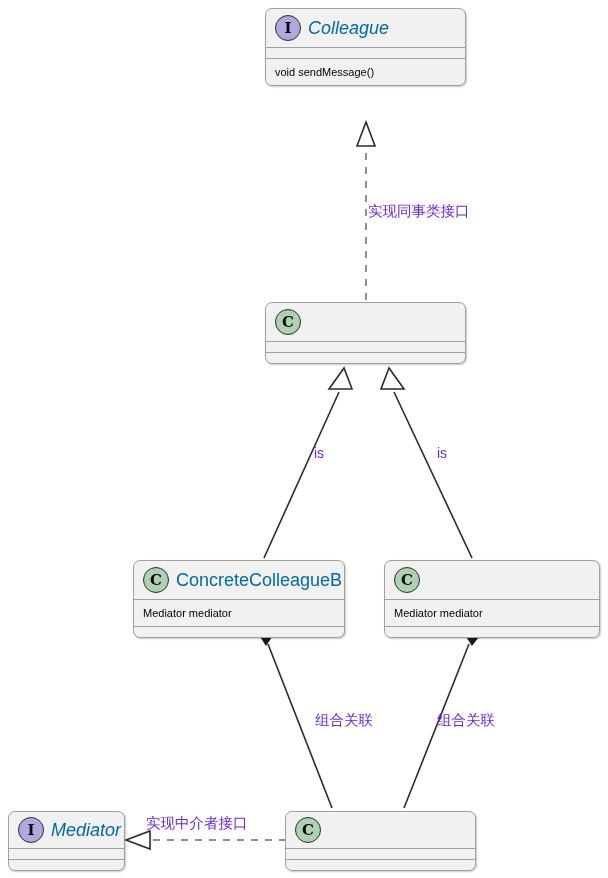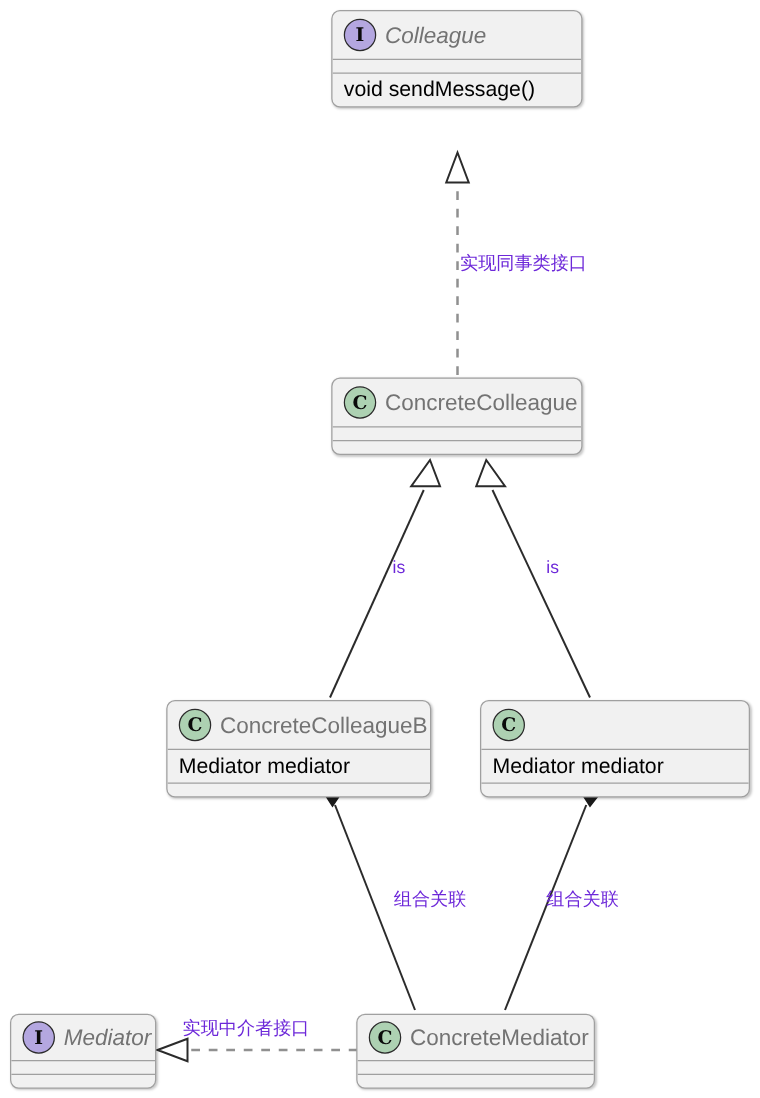--- a/index.html
+++ b/index.html
@@ -39,21 +39,21 @@
   .box-title {
     display: flex;
     align-items: center;
     box-sizing: border-box;
     height: 38px;
     padding: 0 10px 0 9px;
     white-space: nowrap;
   }
   .box-title .title-text {
     font-size: 18px;
-    color: #737373;
+    color: #0369a1;
     margin-left: 7px;
     line-height: 1;
   }
   .box-title.is-interface .title-text {
     font-style: italic;
   }
   .stereo-icon {
     width: 24px;
     height: 24px;
     border-radius: 50%;
@@ -73,21 +73,21 @@
   }
   .stereo-icon.cls {
     background: #ADD1B2;
     border: 1.5px solid #2B2B2B;
     color: #0A0A0A;
   }
   .compartment {
     box-sizing: border-box;
     border-top: 1px solid #A0A0A0;
     padding: 2px 9px;
-    font-size: 17px;
+    font-size: 11px;
     color: #000000;
     line-height: 22px;
     white-space: nowrap;
   }
   .compartment.empty {
     height: 11px;
     padding: 0;
   }
   .compartment .member {
     display: block;
@@ -148,21 +148,20 @@
     </div>
     <div class="compartment empty"></div>
     <div class="compartment">
       <span class="member">void sendMessage()</span>
     </div>
   </div>
 
   <div class="uml-box" style="left:265px; top:302px; width:201px;">
     <div class="box-title">
       <span class="stereo-icon cls">C</span>
-      <span class="title-text">ConcreteColleague</span>
     </div>
     <div class="compartment empty"></div>
     <div class="compartment empty"></div>
   </div>
 
   <div class="uml-box" style="left:133px; top:560px; width:212px;">
     <div class="box-title">
       <span class="stereo-icon cls">C</span>
       <span class="title-text">ConcreteColleagueB</span>
     </div>
@@ -187,21 +186,20 @@
       <span class="stereo-icon iface">I</span>
       <span class="title-text">Mediator</span>
     </div>
     <div class="compartment empty"></div>
     <div class="compartment empty"></div>
   </div>
 
   <div class="uml-box" style="left:285px; top:811px; width:191px;">
     <div class="box-title" style="height:36px;">
       <span class="stereo-icon cls">C</span>
-      <span class="title-text">ConcreteMediator</span>
     </div>
     <div class="compartment empty"></div>
     <div class="compartment empty"></div>
   </div>
 
   <div class="edge-label cjk" style="left:368px; top:204px;">实现同事类接口</div>
 
   <div class="edge-label" style="left:314px; top:446px;">is</div>
 
   <div class="edge-label" style="left:437px; top:446px;">is</div>

